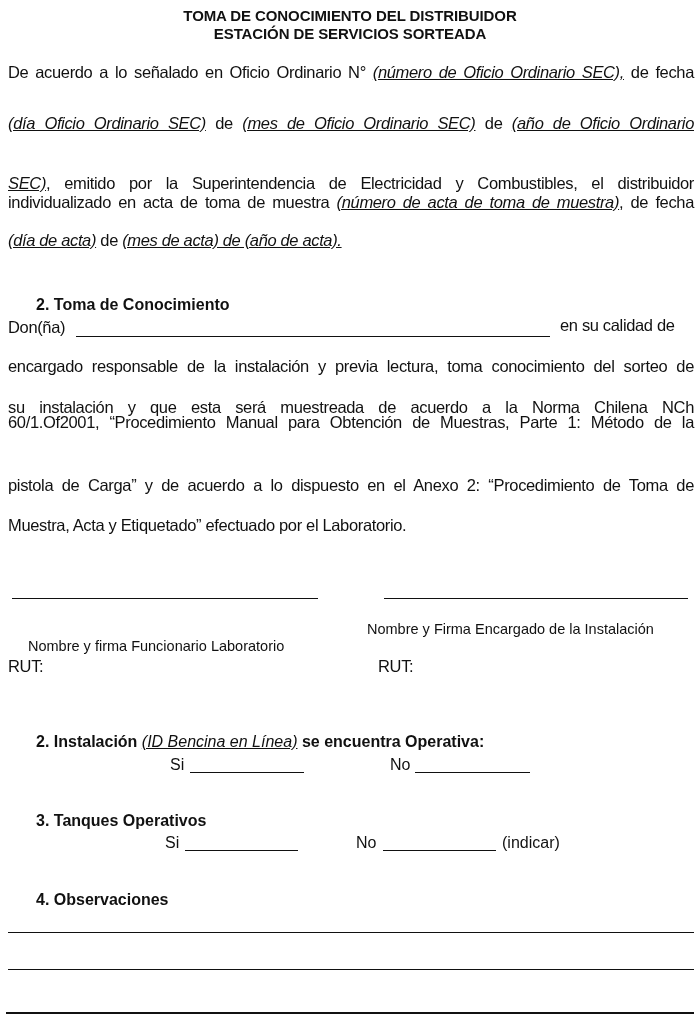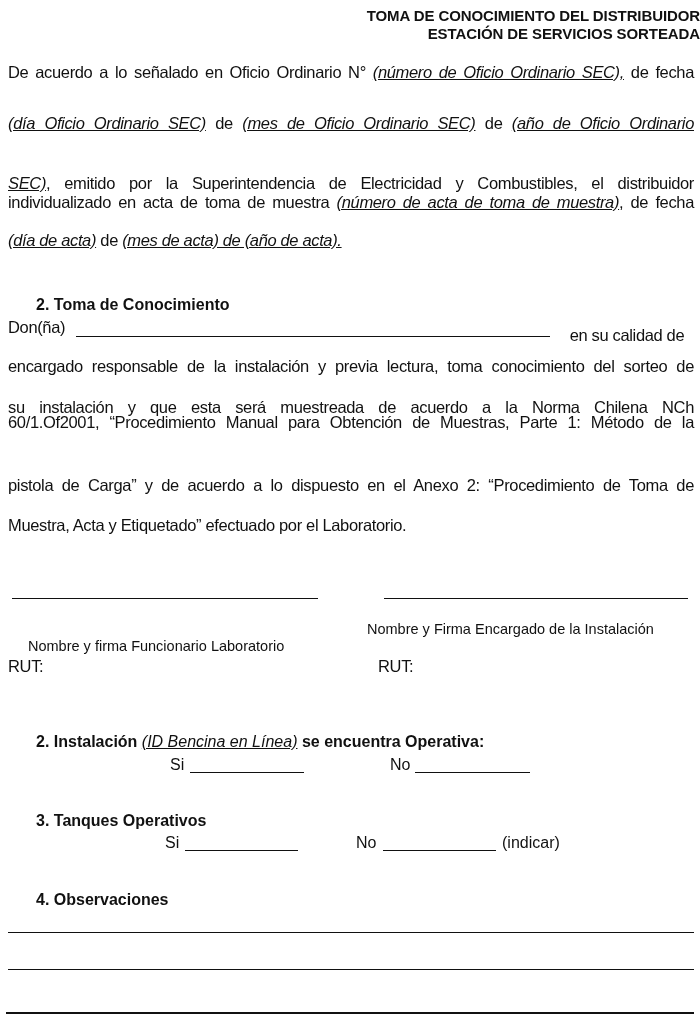--- a/index.html
+++ b/index.html
@@ -2,21 +2,21 @@
 <html><head>
 <meta charset="utf-8">
 <style>
   html, body { margin: 0; padding: 0; background: #ffffff; }
   body {
     width: 700px; height: 1022px; position: relative; overflow: hidden;
     font-family: "Liberation Sans", sans-serif; color: #111111;
     font-size: 16.5px;
   }
   .abs { position: absolute; white-space: nowrap; }
-  .title { left: 0; width: 700px; text-align: right; font-weight: bold; font-size: 15px; letter-spacing: -0.1px; }
+  .title { left: 0; width: 700px; text-align: center; font-weight: bold; font-size: 15px; letter-spacing: -0.1px; }
   .para { left: 8px; width: 686px; font-size: 16.5px; letter-spacing: -0.35px; }
   .just { text-align: justify; text-align-last: justify; }
   .ph { font-style: italic; text-decoration: underline; }
   .h { font-weight: bold; font-size: 16px; }
   .line { position: absolute; border-top: 1.6px solid #111; height: 0; }
   .sig { font-size: 14.5px; }
 </style>
 </head>
 <body>
 
@@ -37,21 +37,21 @@
 </div>
 <div class="abs para" style="top:231px;">
   <span class="ph">(día de acta)</span><span> de </span><span class="ph">(mes de acta) de (año de acta).</span>
 </div>
 
 <div class="abs h" style="left:36px; top:296px;">2.  Toma de Conocimiento</div>
 <div class="abs para" style="top:318px;">
   <span>Don(ña)</span>
 </div>
 <div class="abs" style="left:76px; top:320px; width:474px; height:16px; border-bottom:1.6px solid #111;"></div>
-<div class="abs para" style="left:560px; width:134px; top:326px; text-align:center;">en su calidad de</div>
+<div class="abs para" style="left:560px; width:134px; top:316px; text-align:left;">en su calidad de</div>
 
 <div class="abs para just" style="top:357px;">encargado responsable de la instalación y previa lectura, toma conocimiento del sorteo de</div>
 <div class="abs para just" style="top:398px;">su instalación y que esta será muestreada de acuerdo a la Norma Chilena NCh</div>
 <div class="abs para just" style="top:413px;">60/1.Of2001, “Procedimiento Manual para Obtención de Muestras, Parte 1: Método de la</div>
 <div class="abs para just" style="top:476px;">pistola de Carga” y de acuerdo a lo dispuesto en el Anexo 2: “Procedimiento de Toma de</div>
 <div class="abs para" style="top:516px;">Muestra, Acta y Etiquetado” efectuado por el Laboratorio.</div>
 
 <div class="line" style="left:12px; top:598px; width:306px;"></div>
 <div class="line" style="left:384px; top:598px; width:304px;"></div>
 <div class="abs sig" style="left:28px; top:638px;">Nombre y firma Funcionario Laboratorio</div>

